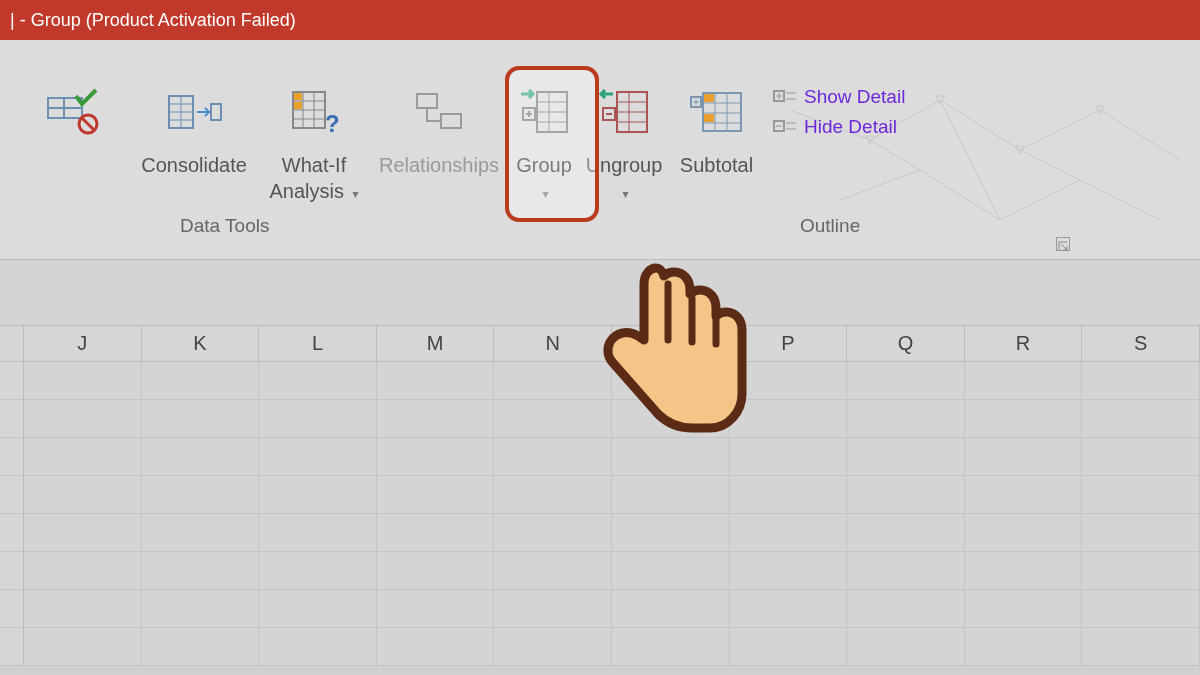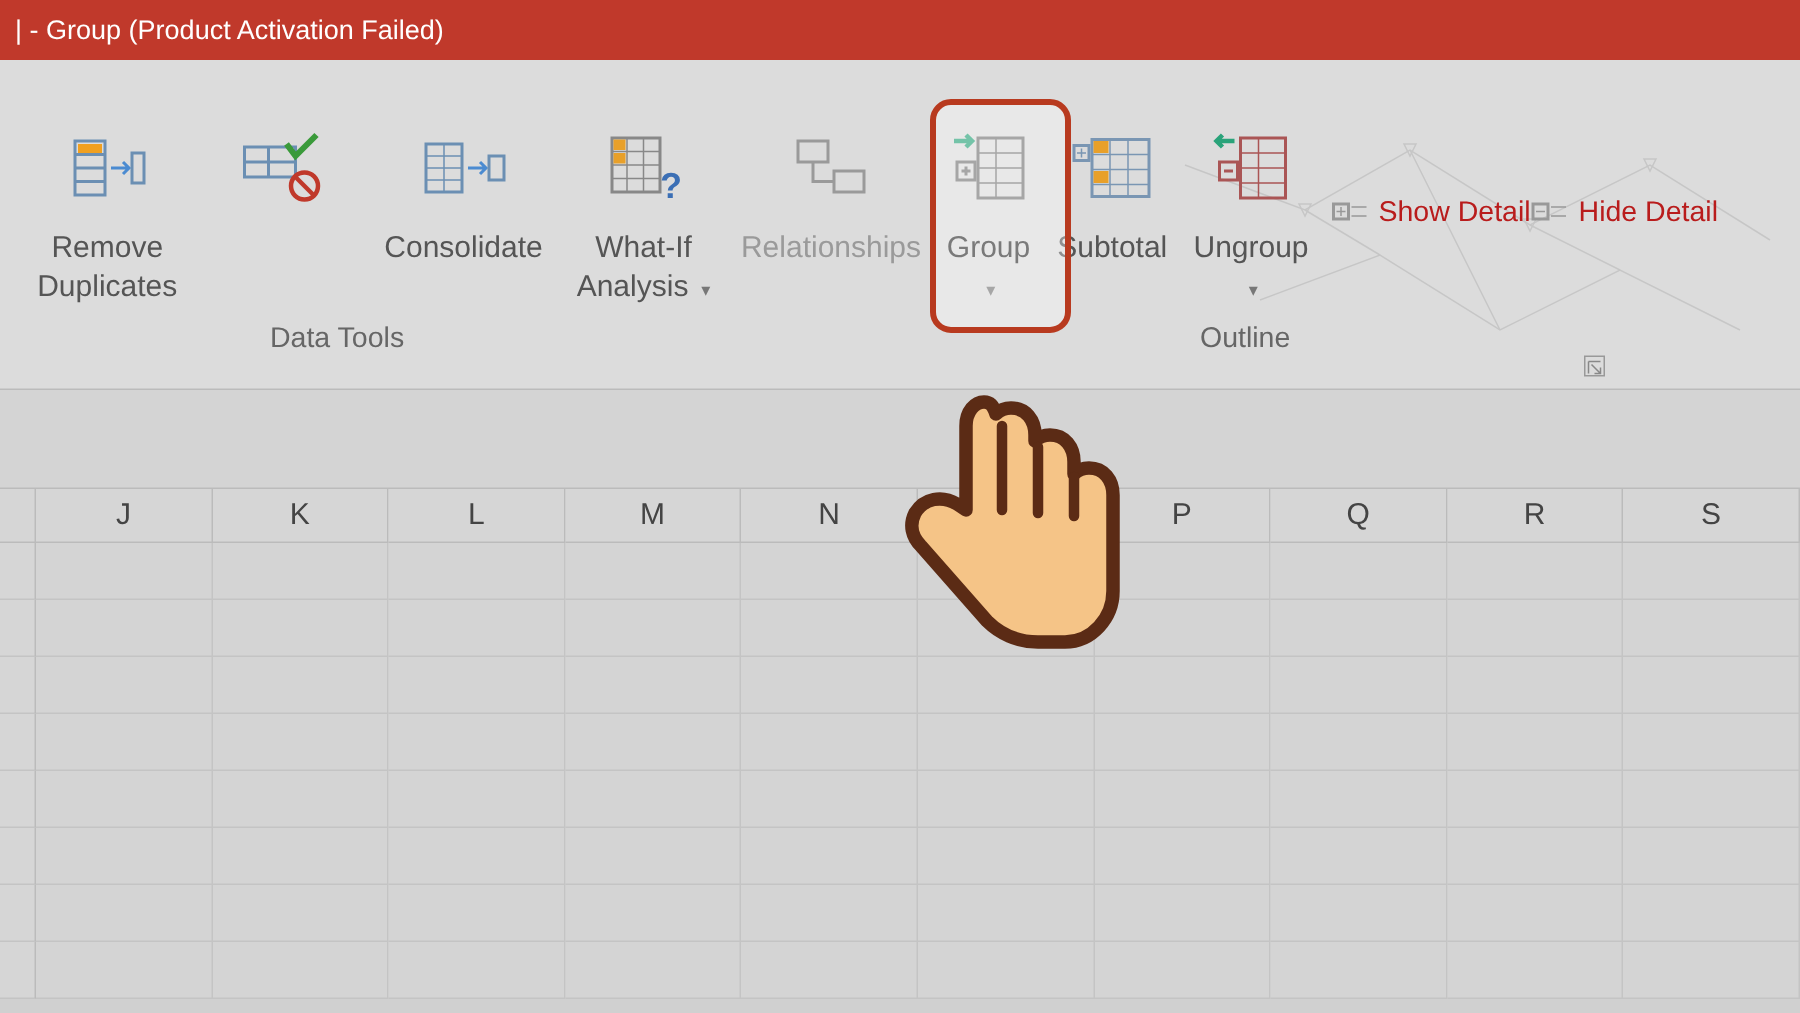--- a/index.html
+++ b/index.html
@@ -60,24 +60,24 @@
   }
   .highlight-box {
     position: absolute;
     border: 4px solid #b83a1f;
     border-radius: 14px;
     background: rgba(255,255,255,0.35);
     pointer-events: none;
   }
   .detail-side {
     display:flex;
-    flex-direction:row;
+    flex-direction:column;
     justify-content:flex-start;
     padding-top:6px;
-    color:#b91c1c;
+    color:#6d28d9;
     font-size:19px;
     margin-left:8px;
   }
   .detail-side .row { display:flex; align-items:center; gap:6px; margin-bottom:8px;}
   .caret-down::after {
     content:"▾";
     font-size:12px;
     color:#777;
     margin-left:3px;
   }
@@ -169,35 +169,20 @@
       <path d="M90 70 L140 100 M160 30 L220 150 M240 80 L300 110"></path>
       <polygon points="86,66 94,66 90,74"></polygon>
       <polygon points="156,26 164,26 160,34"></polygon>
       <polygon points="236,76 244,76 240,84"></polygon>
       <polygon points="316,36 324,36 320,44"></polygon>
     </g>
   </svg>
 
   <div class="ribbon-row">
 
-    <div class="ribbon-btn" style="width:115px">
-      <div class="icon-wrap">
-        <svg width="56" height="48">
-            <rect x="6" y="6" width="20" height="36" fill="none" stroke="#6b8fb3" stroke-width="2"></rect>
-            <line x1="6" y1="15" x2="26" y2="15" stroke="#6b8fb3" stroke-width="2"></line>
-            <line x1="6" y1="24" x2="26" y2="24" stroke="#6b8fb3" stroke-width="2"></line>
-            <line x1="6" y1="33" x2="26" y2="33" stroke="#6b8fb3" stroke-width="2"></line>
-            <rect x="8" y="8" width="16" height="6" fill="#f0a020"></rect>
-            <path d="M30 24 L42 24 M38 20 L42 24 L38 28" stroke="#4b8bd1" stroke-width="2" fill="none"></path>
-            <rect x="44" y="14" width="8" height="20" fill="none" stroke="#6b8fb3" stroke-width="2"></rect>
-          </svg>
-      </div>
-      <span style="white-space:pre-line">Remove
-Duplicates</span>
-    </div>
 
     <div class="ribbon-btn" style="width:115px">
       <div class="icon-wrap">
         <svg width="60" height="48">
             <rect x="6" y="10" width="34" height="20" fill="none" stroke="#6b8fb3" stroke-width="2"></rect>
             <line x1="6" y1="20" x2="40" y2="20" stroke="#6b8fb3" stroke-width="2"></line>
             <line x1="22" y1="10" x2="22" y2="30" stroke="#6b8fb3" stroke-width="2"></line>
             <path d="M34 6 L40 14 L54 0" stroke="#3a9a3a" stroke-width="4" fill="none" transform="translate(0,2)"></path>
             <circle cx="46" cy="36" r="9" fill="none" stroke="#c0392b" stroke-width="3"></circle>
             <line x1="40" y1="30" x2="52" y2="42" stroke="#c0392b" stroke-width="3"></line>
@@ -262,54 +247,54 @@
               <line x1="34" y1="6" x2="34" y2="46" stroke="#777"></line>
               <rect x="8" y="22" width="12" height="12" fill="none" stroke="#777" stroke-width="2"></rect>
               <line x1="11" y1="28" x2="17" y2="28" stroke="#777" stroke-width="2"></line>
               <line x1="14" y1="25" x2="14" y2="31" stroke="#777" stroke-width="2"></line>
             </svg>
         </div>
         <span><span>Group</span><br><span class="caret-down"></span></span>
       </div>
 
       <div class="highlight-box" style="top:-14px;left:-4px;width:94px;height:156px"></div>
+
+      <div class="ribbon-btn" style="width:90px">
+        <div class="icon-wrap">
+          <svg width="58" height="52">
+              <path d="M18 8 L6 8 M10 4 L6 8 L10 12" stroke="#2aa37a" stroke-width="3" fill="none"></path>
+              <rect x="22" y="6" width="30" height="40" fill="none" stroke="#a55" stroke-width="2"></rect>
+              <line x1="22" y1="16" x2="52" y2="16" stroke="#a55"></line>
+              <line x1="22" y1="26" x2="52" y2="26" stroke="#a55"></line>
+              <line x1="22" y1="36" x2="52" y2="36" stroke="#a55"></line>
+              <line x1="34" y1="6" x2="34" y2="46" stroke="#a55"></line>
+              <rect x="8" y="22" width="12" height="12" fill="none" stroke="#a55" stroke-width="2"></rect>
+              <line x1="11" y1="28" x2="17" y2="28" stroke="#a55" stroke-width="2"></line>
+            </svg>
+        </div>
+        <span><span>Ungroup</span><br><span class="caret-down"></span></span>
+      </div>
 
       <div class="ribbon-btn" style="width:95px">
         <div class="icon-wrap">
           <svg width="56" height="46">
               <rect x="14" y="4" width="38" height="38" fill="none" stroke="#7a96b3" stroke-width="2"></rect>
               <line x1="14" y1="14" x2="52" y2="14" stroke="#7a96b3"></line>
               <line x1="14" y1="24" x2="52" y2="24" stroke="#7a96b3"></line>
               <line x1="14" y1="34" x2="52" y2="34" stroke="#7a96b3"></line>
               <line x1="26" y1="4" x2="26" y2="42" stroke="#7a96b3"></line>
               <line x1="38" y1="4" x2="38" y2="42" stroke="#7a96b3"></line>
               <rect x="15" y="5" width="10" height="8" fill="#e8a02a"></rect>
               <rect x="15" y="25" width="10" height="8" fill="#e8a02a"></rect>
               <rect x="2" y="8" width="10" height="10" fill="none" stroke="#7a96b3" stroke-width="2"></rect>
               <line x1="4" y1="13" x2="10" y2="13" stroke="#7a96b3"></line>
               <line x1="7" y1="10" x2="7" y2="16" stroke="#7a96b3"></line>
             </svg>
         </div>
         <span>Subtotal</span>
-      </div>
-
-      <div class="ribbon-btn" style="width:90px">
-        <div class="icon-wrap">
-          <svg width="58" height="52">
-              <path d="M18 8 L6 8 M10 4 L6 8 L10 12" stroke="#2aa37a" stroke-width="3" fill="none"></path>
-              <rect x="22" y="6" width="30" height="40" fill="none" stroke="#a55" stroke-width="2"></rect>
-              <line x1="22" y1="16" x2="52" y2="16" stroke="#a55"></line>
-              <line x1="22" y1="26" x2="52" y2="26" stroke="#a55"></line>
-              <line x1="22" y1="36" x2="52" y2="36" stroke="#a55"></line>
-              <line x1="34" y1="6" x2="34" y2="46" stroke="#a55"></line>
-              <rect x="8" y="22" width="12" height="12" fill="none" stroke="#a55" stroke-width="2"></rect>
-              <line x1="11" y1="28" x2="17" y2="28" stroke="#a55" stroke-width="2"></line>
-            </svg>
-        </div>
-        <span><span>Ungroup</span><br><span class="caret-down"></span></span>
       </div>
 
       <div class="detail-side">
         <div class="row">
           <svg width="26" height="20">
               <rect x="2" y="4" width="10" height="10" fill="none" stroke="#999" stroke-width="2"></rect>
               <line x1="4" y1="9" x2="10" y2="9" stroke="#999"></line>
               <line x1="7" y1="6" x2="7" y2="12" stroke="#999"></line>
               <line x1="14" y1="6" x2="24" y2="6" stroke="#999"></line>
               <line x1="14" y1="12" x2="24" y2="12" stroke="#999"></line>

